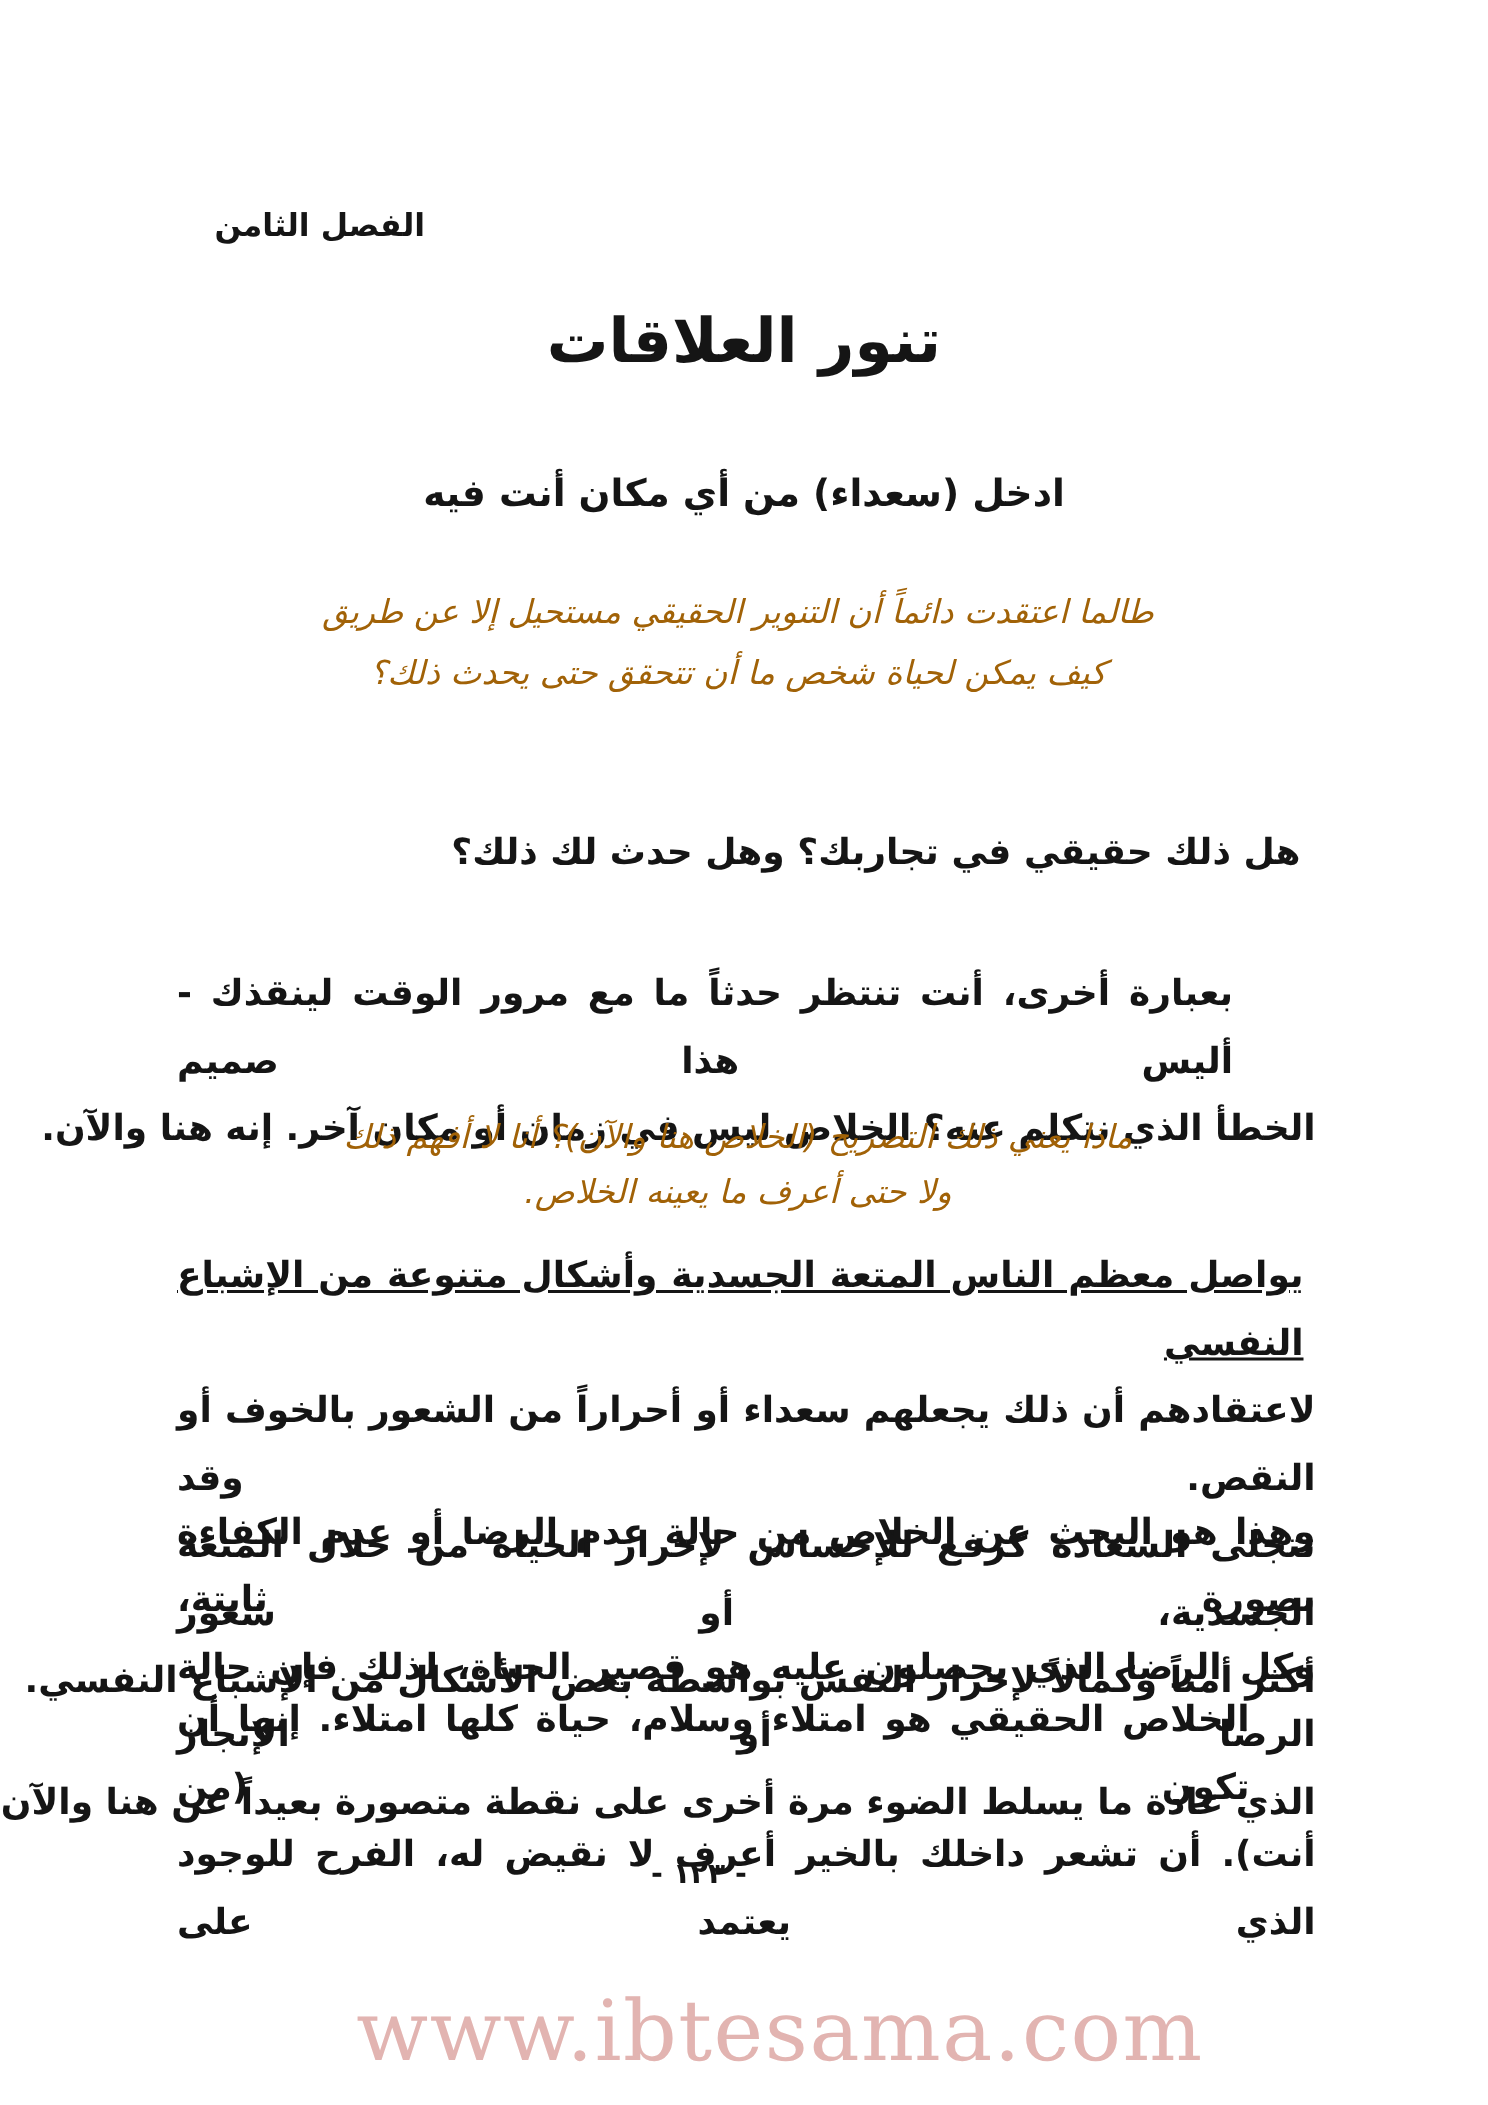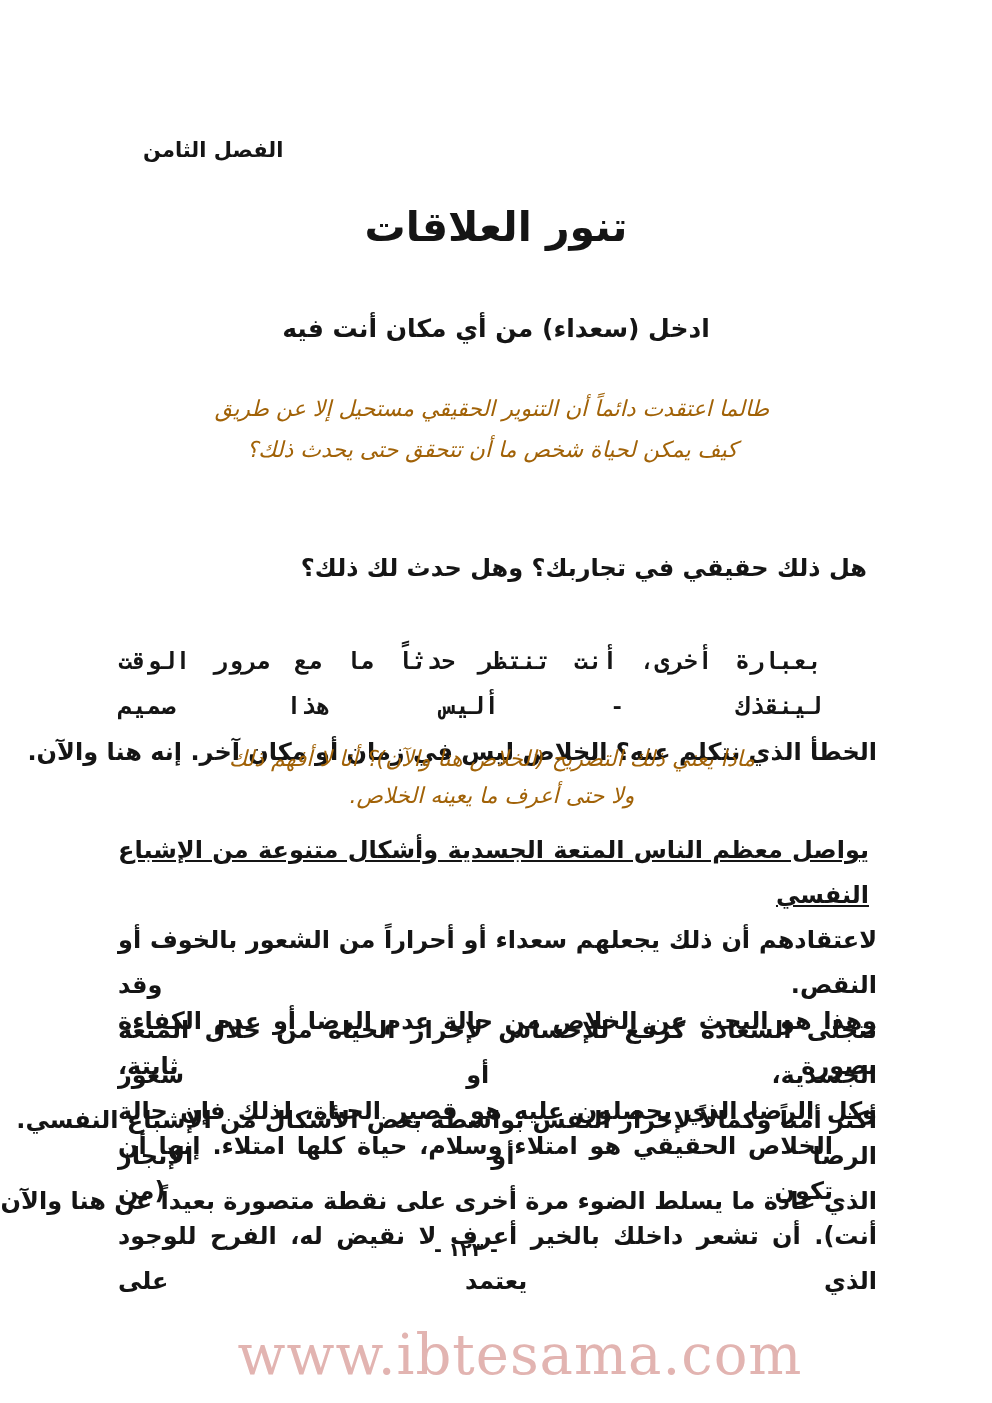--- a/index.html
+++ b/index.html
@@ -54,21 +54,21 @@
     text-align: right;
   }
   .question { top: 514px; padding-right: 10px; margin-top: 32px; }
   .p1 { top: 640px; }
   .p2 { top: 828px; }
   .p3 { top: 999px; }
   .p4 { top: 1124px; }
 
   .line { white-space: nowrap; }
   .j { text-align: justify; text-align-last: justify; white-space: normal; }
-  .ind-lg { padding-right: 55px; font-family: Liberation Mono, monospace; }
+  .ind-lg { padding-right: 55px; }
   .ind-md { padding-right: 44px; }
   .ind-sm { padding-right: 8px; text-decoration: underline; }
 
   .pagenum {
     left: 0; top: 1238px; width: 932px;
     text-align: center;
     font-size: 19px; font-weight: bold;
   }
   .watermark {
     left: 0; top: 1322px; width: 100%;

